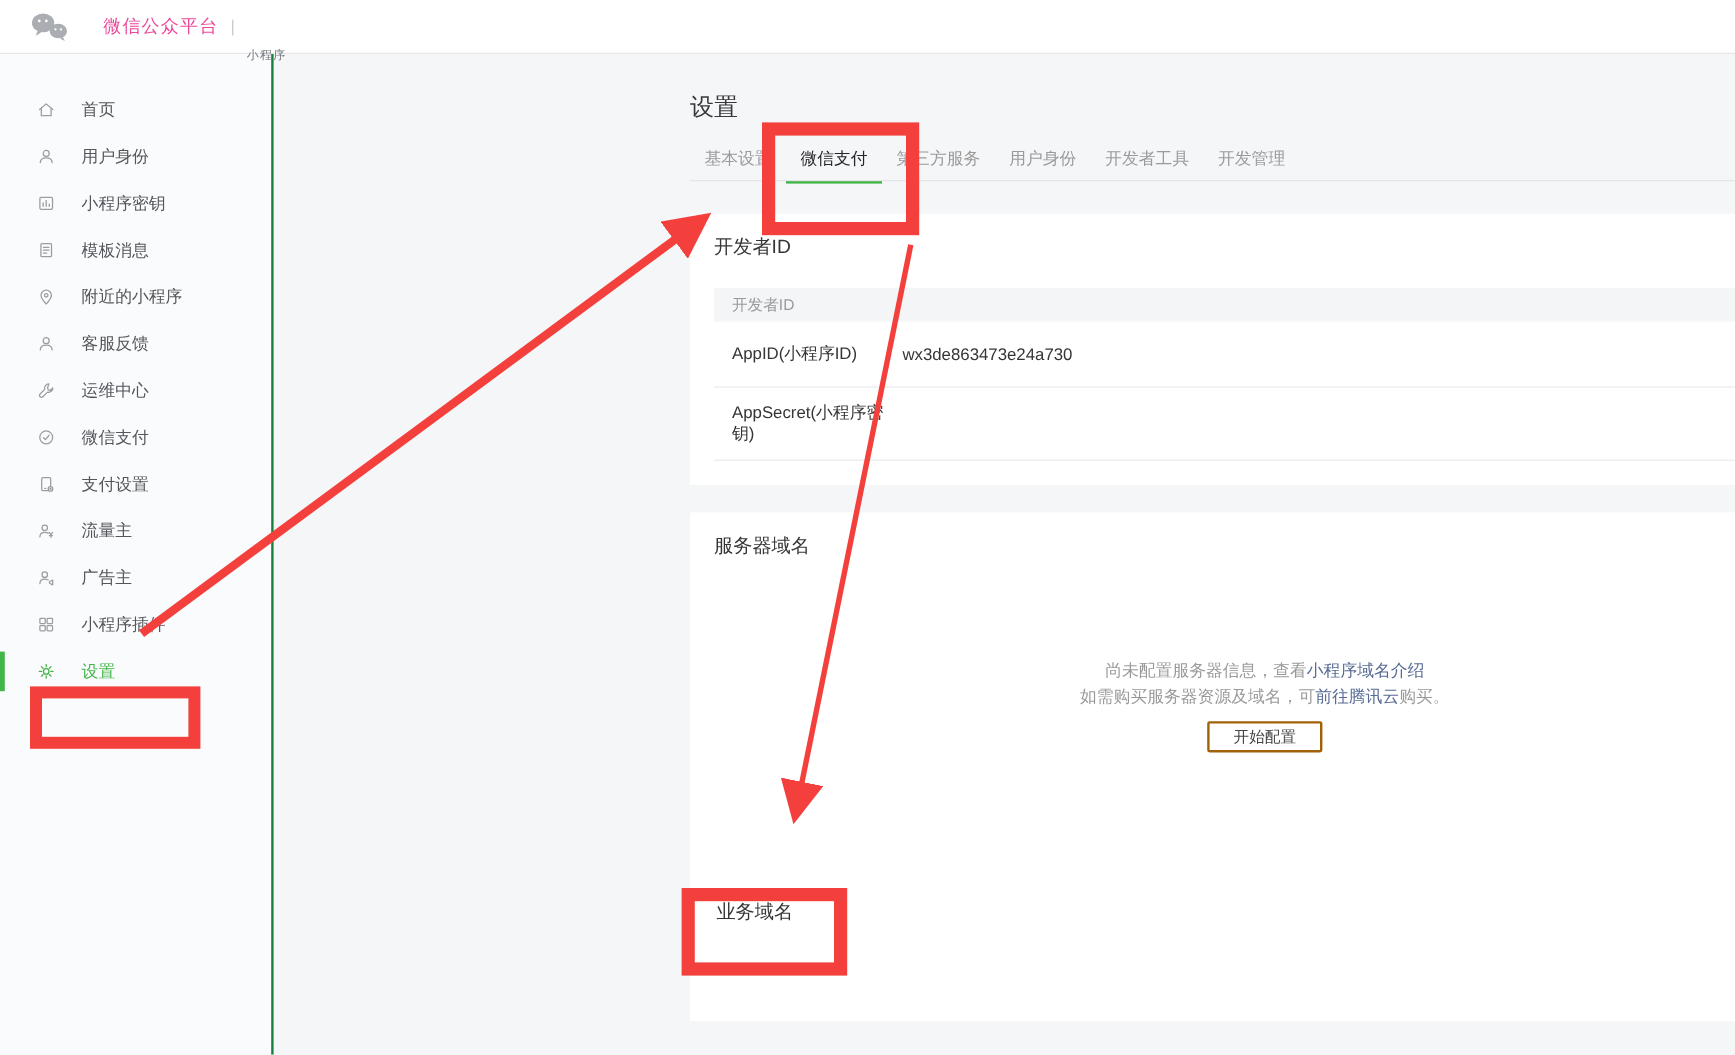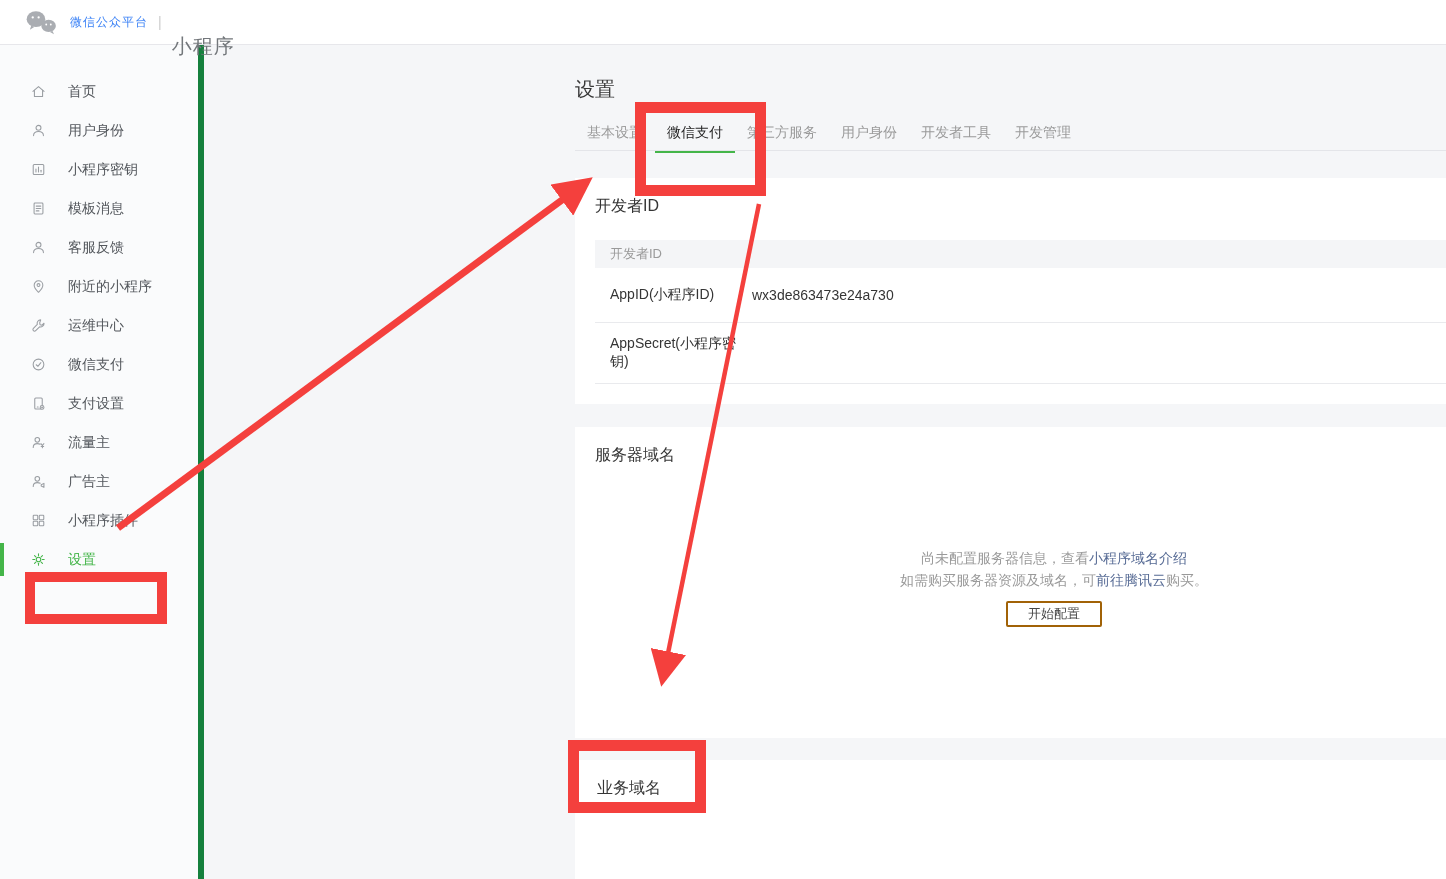--- a/index.html
+++ b/index.html
@@ -9,28 +9,28 @@
     font-family:"Liberation Sans","DejaVu Sans",sans-serif;
     -webkit-font-smoothing:antialiased;
   }
   
   .topbar{
     position:absolute;left:0;top:0;width:1446px;height:44px;
     background:#ffffff;border-bottom:1px solid #e7e7eb;
     display:flex;align-items:center;z-index:5;
   }
   .topbar .logo{margin-left:24px;flex:0 0 auto;display:block;}
-  .brand{margin-left:12px;font-size:12px;color:#3b82f6;letter-spacing:1px;}
+  .brand{margin-left:28px;font-size:15px;color:#ec4899;letter-spacing:1px;}
   .sep{margin:0 10px;color:#cccccc;font-size:14px;}
-  .product{font-size:20px;color:#73777b;letter-spacing:1px;margin-top:48px;}
+  .product{font-size:10px;color:#73777b;letter-spacing:1px;margin-top:48px;}
 
   
   .sidebar{
-    position:absolute;left:0;top:45px;width:204px;bottom:0;
-    background:#fafbfc;border-right:6px solid #15803d;
+    position:absolute;left:0;top:45px;width:228px;bottom:0;
+    background:#fafbfc;border-right:2px solid #15803d;
     padding-top:27px;box-sizing:border-box;z-index:2;
   }
   .side-item{
     height:39px;display:flex;align-items:center;
     padding-left:30px;position:relative;
     font-size:14px;color:#53575c;cursor:pointer;
   }
   .side-icon{width:17px;height:17px;margin-right:21px;color:#9a9ea3;flex:0 0 auto;}
   .side-item.active{color:#44b549;}
   .side-item.active .side-icon{color:#44b549;}
@@ -51,21 +51,21 @@
   .tab{padding:0 12px 8px 12px;cursor:pointer;}
   .tab.active{color:#262626;border-bottom:3px solid #44b549;}
   .tabs-divider{
     position:absolute;left:575px;top:150px;width:871px;height:1px;
     background:#e4e5e9;z-index:1;
   }
 
   .card{position:absolute;left:575px;width:871px;background:#ffffff;z-index:1;}
   .card-devid{top:178px;height:226px;}
   .card-server{top:427px;height:311px;}
-  .card-biz{top:760px;height:119px;}
+  .card-biz{top:732px;height:119px;}
   .card h2{
     position:absolute;left:20px;top:18px;margin:0;
     font-size:16px;font-weight:400;color:#353535;
   }
   .card-biz h2{left:22px;}
 
   
   .dev-table{position:absolute;left:20px;right:0;top:62px;}
   .dev-thead{
     height:28px;background:#f4f5f7;display:flex;align-items:center;
@@ -245,29 +245,29 @@
       <span>小程序密钥</span>
     </div>
   <div class="side-item">
       <svg class="side-icon">
         <use href="#i-doc"></use>
       </svg>
       <span>模板消息</span>
     </div>
   <div class="side-item">
       <svg class="side-icon">
+        <use href="#i-pin"></use>
+      </svg>
+      <span>附近的小程序</span>
+    </div>
+  <div class="side-item">
+      <svg class="side-icon">
         <use href="#i-user"></use>
       </svg>
       <span>客服反馈</span>
-    </div>
-  <div class="side-item">
-      <svg class="side-icon">
-        <use href="#i-pin"></use>
-      </svg>
-      <span>附近的小程序</span>
     </div>
   <div class="side-item">
       <svg class="side-icon">
         <use href="#i-wrench"></use>
       </svg>
       <span>运维中心</span>
     </div>
   <div class="side-item">
       <svg class="side-icon">
         <use href="#i-pay"></use>

